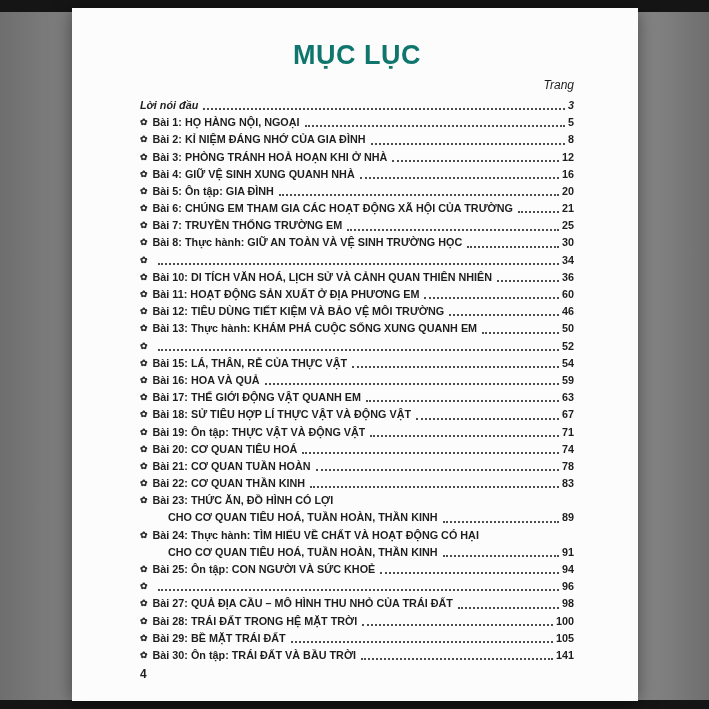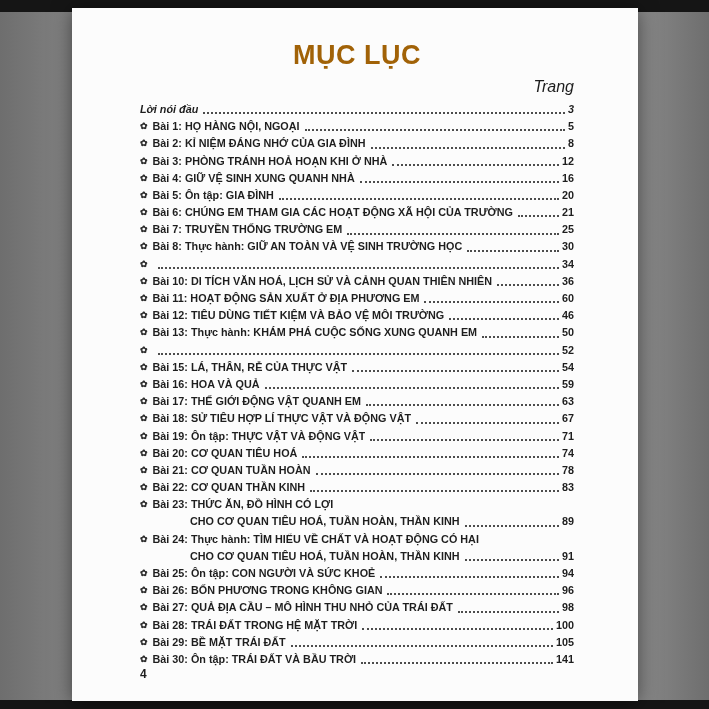--- a/index.html
+++ b/index.html
@@ -12,37 +12,37 @@
   .bottom-bar{position:absolute;bottom:0;left:0;right:0;height:9px;background:#151515;z-index:1;}
   .side-shade-left{position:absolute;top:0;bottom:0;left:0;width:74px;background:linear-gradient(to right,#6e6e6e,#828282);z-index:0;}
   .side-shade-right{position:absolute;top:0;bottom:0;right:0;width:74px;background:linear-gradient(to left,#6e6e6e,#8a8a8a);z-index:0;}
   .sheet{
     position:absolute;left:72px;top:8px;width:566px;height:693px;
     background:#fcfcfc;z-index:2;
     box-shadow:0 2px 18px rgba(0,0,0,0.5);
   }
   .content{position:absolute;left:68px;right:64px;top:0;}
   .title{
-    text-align:center;font-size:27px;font-weight:bold;color:#a16207;
+    text-align:center;font-size:27px;font-weight:bold;color:#0f766e;
     letter-spacing:0.5px;margin-top:32px;
   }
   .trang{
-    text-align:right;font-style:italic;font-size:16px;color:#1c1c1c;
+    text-align:right;font-style:italic;font-size:12px;color:#1c1c1c;
     margin-top:7px;margin-bottom:5px;
   }
   .toc{margin-top:2px;}
   .row{
     display:flex;align-items:flex-end;
     font-size:10.8px;font-weight:bold;color:#1e1e1e;
     height:17.2px;line-height:17.2px;white-space:nowrap;
   }
   .row.italic{font-style:italic;}
   .row .bullet{font-size:9px;margin-right:5px;line-height:17.2px;color:#2e2e2e;}
   .row .label{overflow:hidden;}
-  .row.cont .label{margin-left:50px;}
+  .row.cont .label{margin-left:28px;}
   .row .dots{
     flex:1;min-width:10px;
     border-bottom:2px dotted #4c4c4c;
     margin:0 3px 4px 5px;
   }
   .row .pageno{text-align:right;}
   .footer-num{
     position:absolute;left:68px;bottom:20px;
     font-size:12px;font-weight:bold;color:#1e1e1e;
   }
@@ -214,21 +214,20 @@
           <span class="pageno">91</span>
         </div>
         <div class="row">
           <span class="bullet">✿</span>
           <span class="label">Bài 25: Ôn tập: CON NGƯỜI VÀ SỨC KHOẺ</span>
           <span class="dots"></span>
           <span class="pageno">94</span>
         </div>
         <div class="row">
           <span class="bullet">✿</span>
-          <span class="label">Bài 26: BỐN PHƯƠNG TRONG KHÔNG GIAN</span>
           <span class="dots"></span>
           <span class="pageno">96</span>
         </div>
         <div class="row">
           <span class="bullet">✿</span>
           <span class="label">Bài 27: QUẢ ĐỊA CẦU – MÔ HÌNH THU NHỎ CỦA TRÁI ĐẤT</span>
           <span class="dots"></span>
           <span class="pageno">98</span>
         </div>
         <div class="row">

